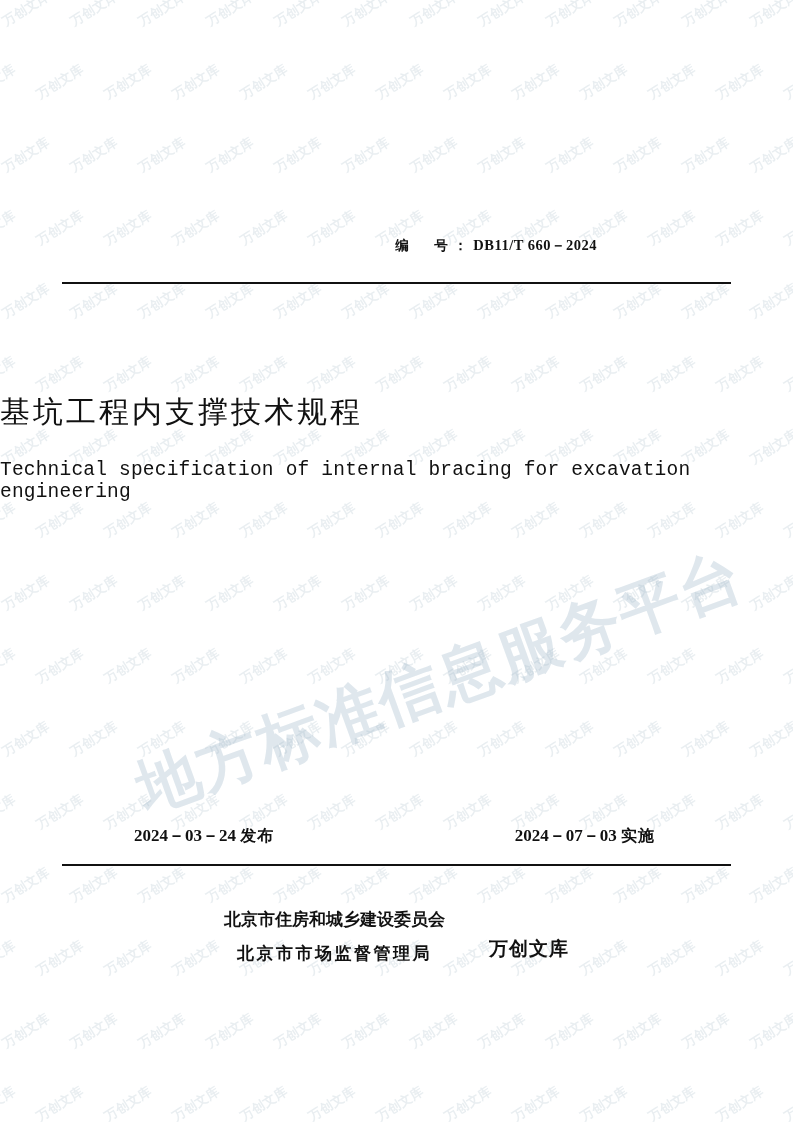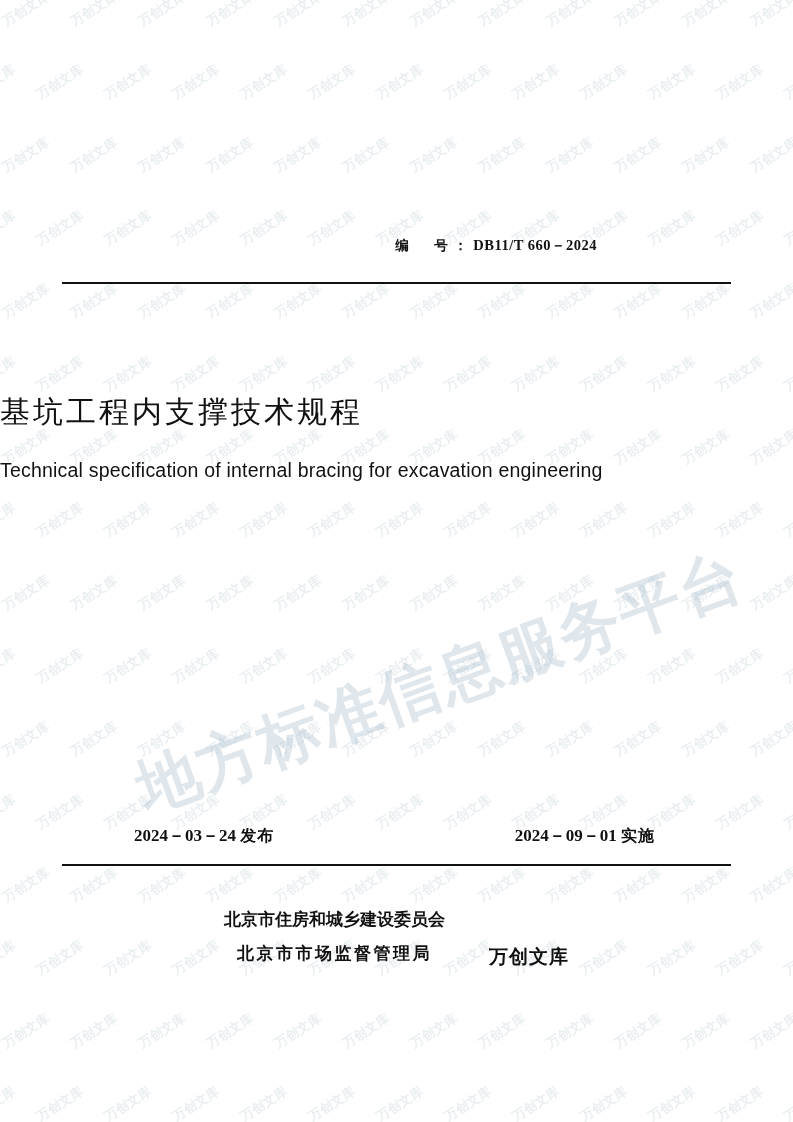--- a/index.html
+++ b/index.html
@@ -117,21 +117,21 @@
     text-align: left;
   }
   .title-cn {
     font-family: "DejaVu Sans", sans-serif;
     font-size: 30px;
     letter-spacing: 3px;
     color: #111;
   }
   .title-en {
     margin-top: 26px;
-    font-family: Liberation Sans, sans-serif;
+    font-family: Liberation Mono, monospace;
     font-size: 19.5px;
     letter-spacing: 0.2px;
     color: #111;
   }
 
   .dates-row {
     position: absolute;
     left: 62px;
     right: 62px;
     top: 824px;
@@ -159,21 +159,21 @@
     height: 1.6px;
     background: #111;
   }
 
   .issuers {
     position: absolute;
     left: 0;
     right: 0;
     top: 902px;
     display: flex;
-    align-items: flex-end;
+    align-items: center;
     justify-content: center;
   }
   .issuer-names {
     text-align: center;
     font-family: "DejaVu Sans", sans-serif;
     font-weight: 700;
     font-size: 17px;
     color: #111;
     line-height: 2.0;
     margin-right: 44px;
@@ -411,21 +411,21 @@
     <div class="title-cn">基坑工程内支撑技术规程</div>
     <div class="title-en">Technical specification of internal bracing for excavation engineering</div>
   </div>
 
   <div class="dates-row">
     <div class="date-item date-left">
       <span>2024－03－24</span>
       <span class="cn">发布</span>
     </div>
     <div class="date-item date-right">
-      <span>2024－09－01</span>
+      <span>2024－07－03</span>
       <span class="cn">实施</span>
     </div>
   </div>
 
   <div class="rule-bottom"></div>
 
   <div class="issuers">
     <div class="issuer-names">
       <div class="line1">北京市住房和城乡建设委员会</div>
       <div class="line2">北京市市场监督管理局</div>

